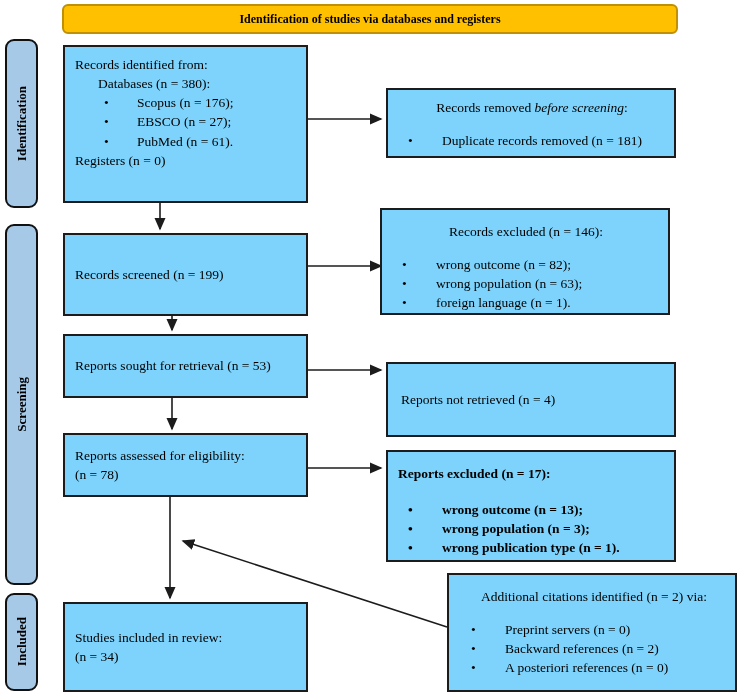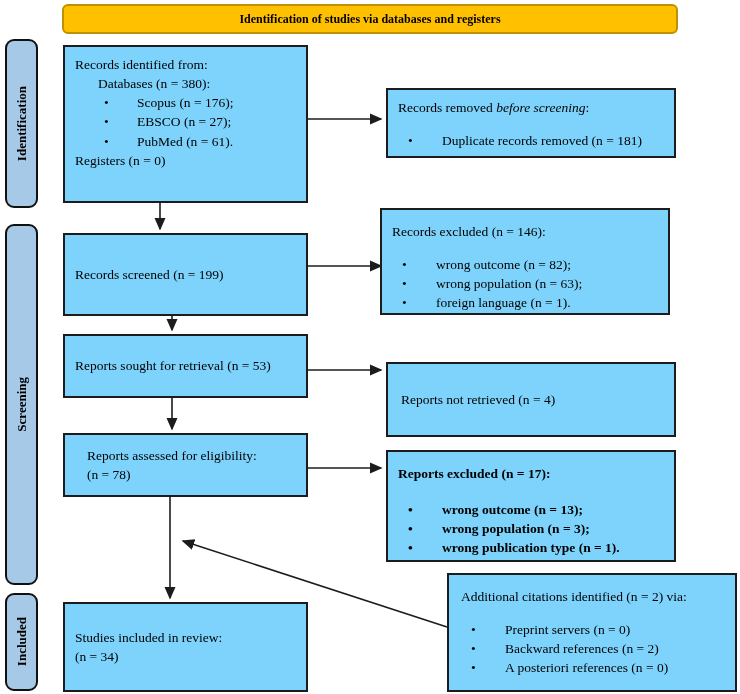--- a/index.html
+++ b/index.html
@@ -33,21 +33,21 @@
   }
   .vcenter{display:flex;flex-direction:column;justify-content:center;}
   .pad{padding:8px 8px 0 10px;}
   .indent1{margin-left:23px;}
   .bullets{margin:0;padding:0;list-style:none;}
   .bullets li{display:flex;}
   .bullets li::before{content:"\2022";flex:0 0 36px;padding-left:8px;}
   .bullets.tight li::before{flex:0 0 34px;padding-left:10px;}
   .boxA .bullets li{margin-left:23px;}
   .boxA .bullets li::before{flex:0 0 33px;padding-left:6px;}
-  .title-gap{margin-bottom:14px;}
+  .title-gap{margin-bottom:14px;text-align:center;}
   .title-gap-lg{margin-bottom:17px;}
   .arrows{position:absolute;left:0;top:0;z-index:1;pointer-events:none;}
   .arrows line{stroke:var(--line);stroke-width:1.6;}
   .em{font-style:italic;}
 </style>
 </head>
 <body>
 
 <div class="canvas">
 
@@ -100,21 +100,21 @@
   </div>
 
   <div class="box vcenter" style="left:63px;top:233px;width:245px;height:83px;padding-left:10px;">
     <div>Records screened (n = 199)</div>
   </div>
 
   <div class="box vcenter" style="left:63px;top:334px;width:245px;height:64px;padding-left:10px;">
     <div>Reports sought for retrieval (n = 53)</div>
   </div>
 
-  <div class="box vcenter" style="left:63px;top:433px;width:245px;height:64px;padding-left:22px;">
+  <div class="box vcenter" style="left:63px;top:433px;width:245px;height:64px;padding-left:10px;">
     <div>Reports assessed for eligibility:</div>
     <div>(n = 78)</div>
   </div>
 
   <div class="box vcenter" style="left:63px;top:602px;width:245px;height:90px;padding-left:10px;">
     <div>Studies included in review:</div>
     <div>(n = 34)</div>
   </div>
 
   <div class="box pad" style="left:386px;top:88px;width:290px;height:70px;">

